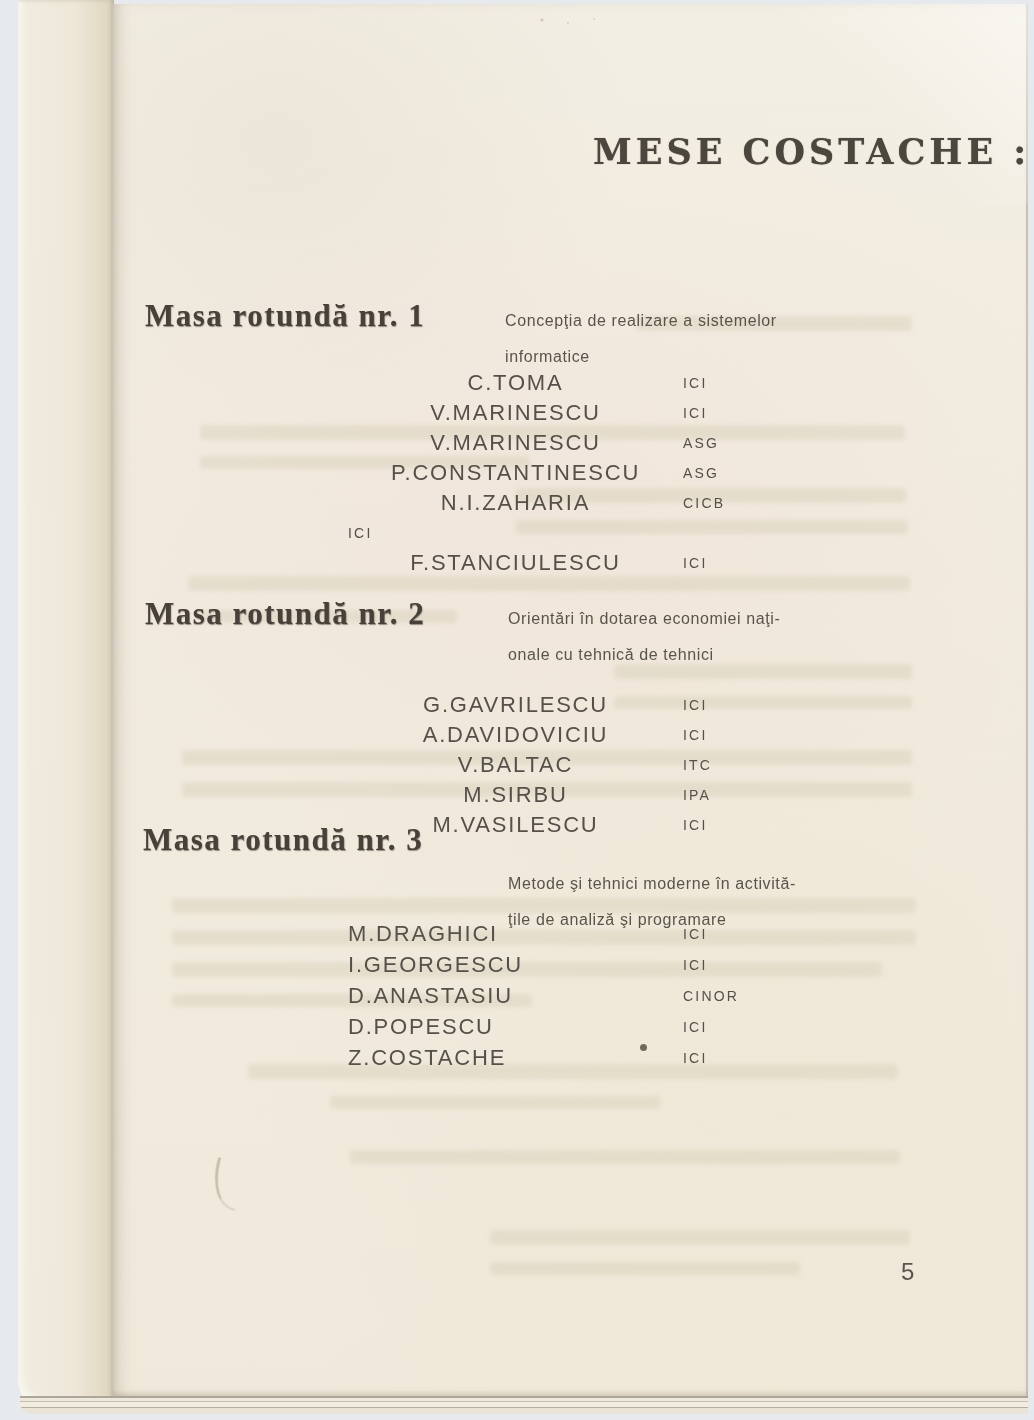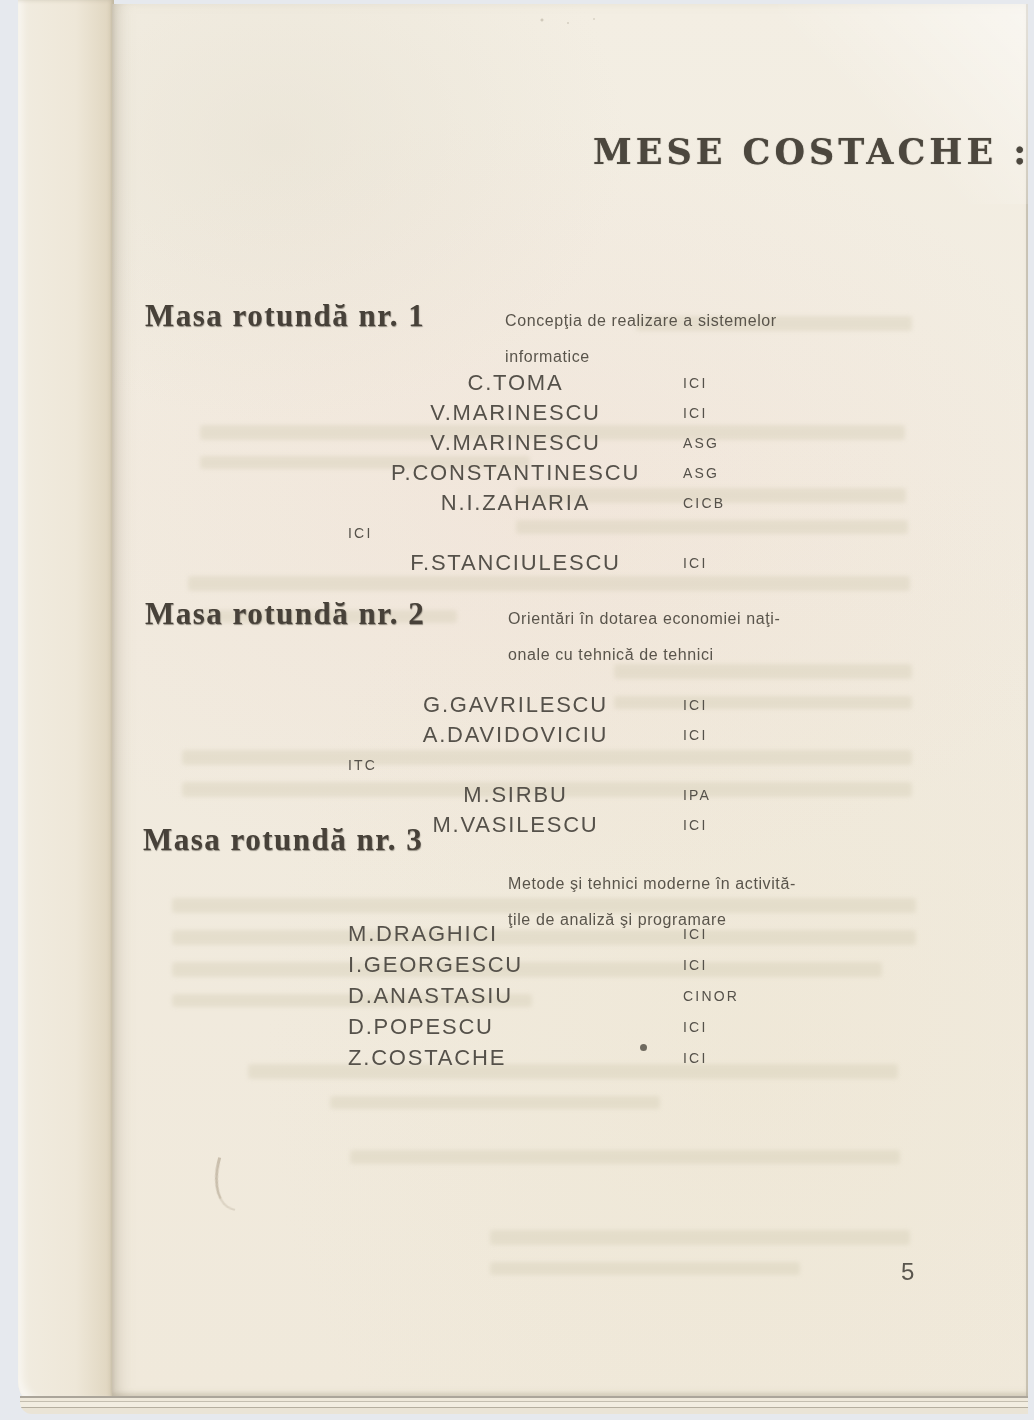--- a/index.html
+++ b/index.html
@@ -189,20 +189,21 @@
     <div class="plist p30" style="top:690px">
       <div class="prow">
         <span class="pname">G.GAVRILESCU</span>
         <span class="porg">ICI</span>
       </div>
       <div class="prow">
         <span class="pname">A.DAVIDOVICIU</span>
         <span class="porg">ICI</span>
       </div>
       <div class="prow">
+        <span class="pname">V.BALTAC</span>
         <span class="porg">ITC</span>
       </div>
       <div class="prow">
         <span class="pname">M.SIRBU</span>
         <span class="porg">IPA</span>
       </div>
       <div class="prow">
         <span class="pname">M.VASILESCU</span>
         <span class="porg">ICI</span>
       </div>

